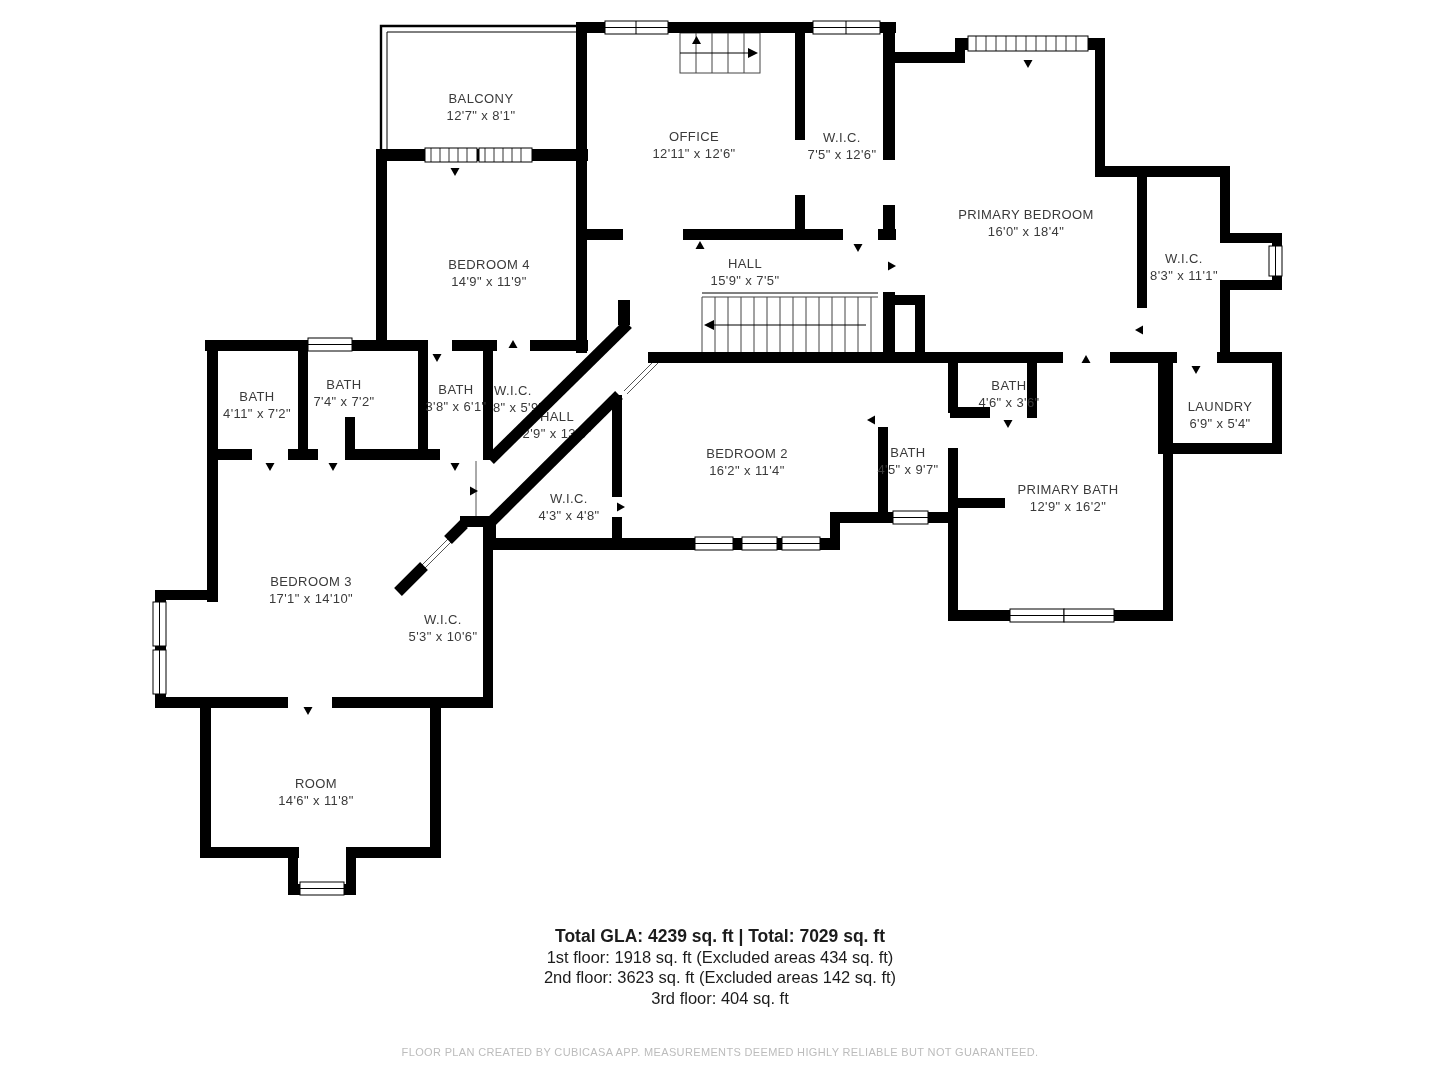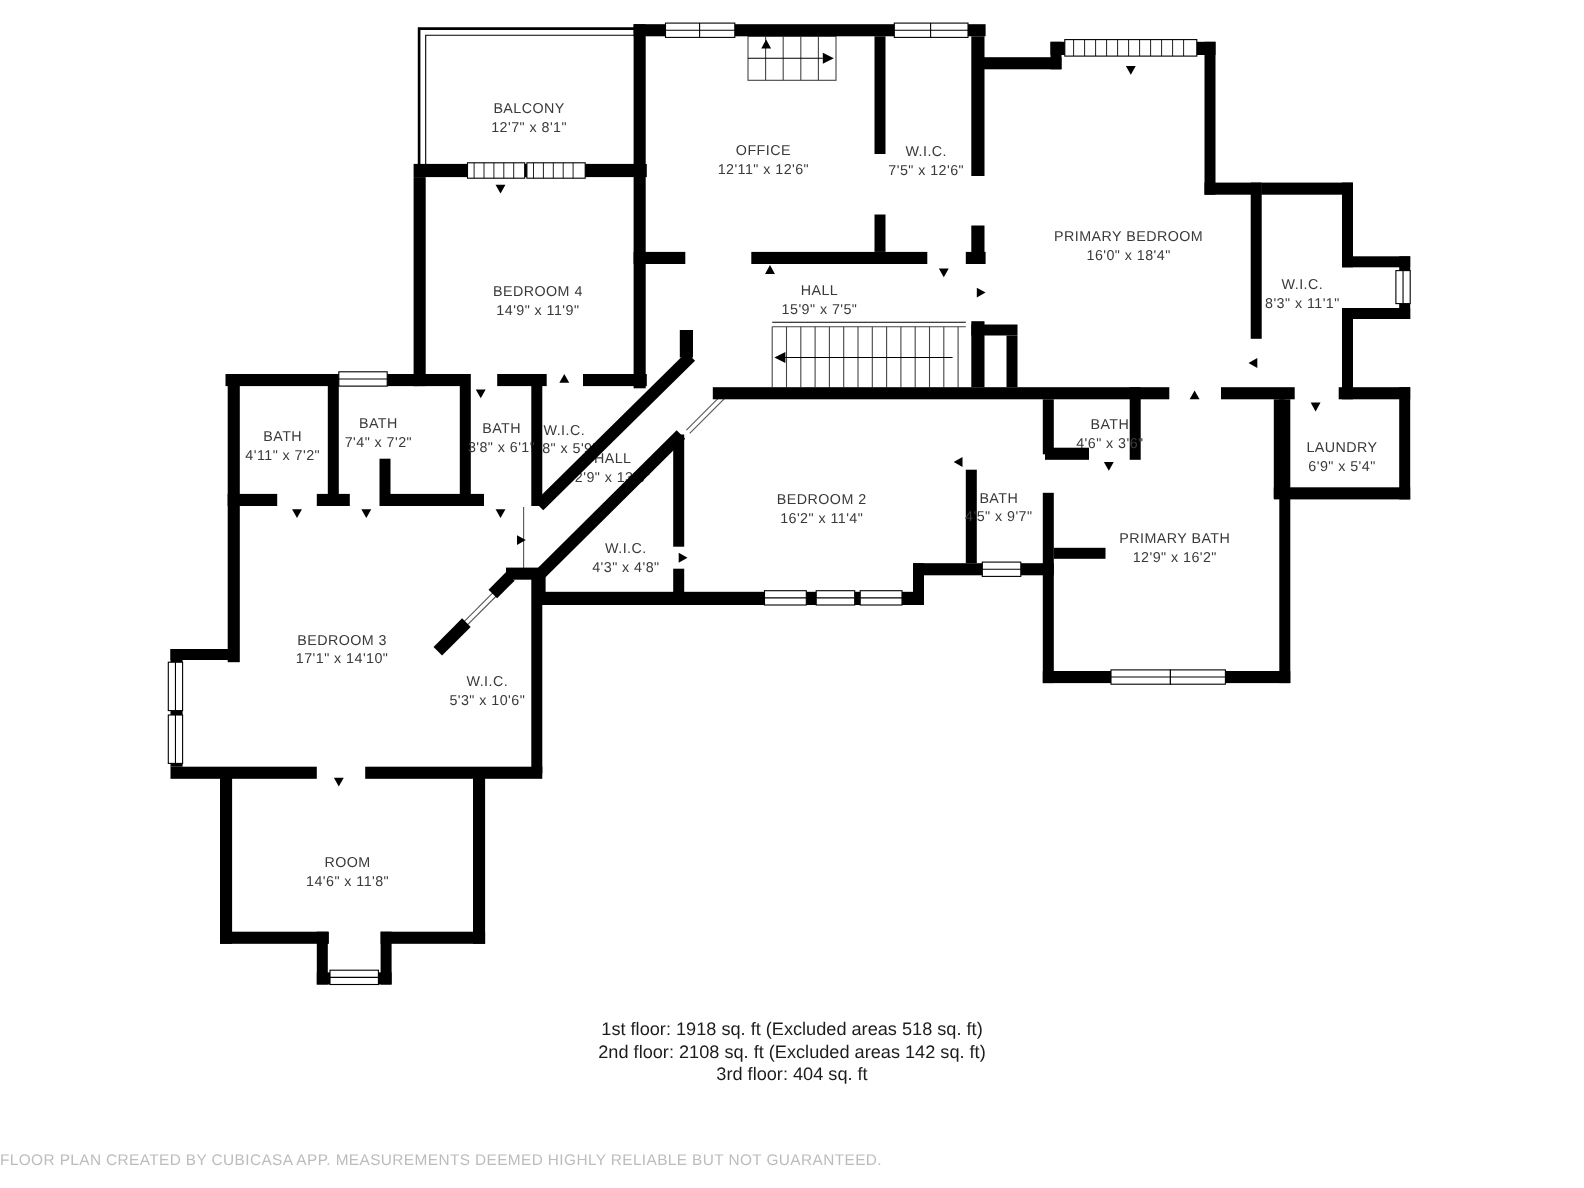--- a/index.html
+++ b/index.html
@@ -3,22 +3,22 @@
 <meta charset="utf-8">
 <style>
   html,body{margin:0;padding:0;background:#ffffff;}
   .canvas{position:relative;width:1440px;height:1080px;background:#ffffff;overflow:hidden;
           font-family:"Liberation Sans",sans-serif;}
   svg{position:absolute;left:0;top:0;}
   .room-name,.room-dims{font-size:13px;fill:#3a3a3a;letter-spacing:.4px;}
   .summary{position:absolute;left:0;right:0;top:926px;text-align:center;color:#1c1c1c;
            font-size:16.5px;line-height:20.6px;}
   .summary .total{font-weight:bold;font-size:17.5px;}
-  .disclaimer{position:absolute;left:0;right:0;top:1046px;text-align:left;
-              font-size:14px;color:#bcbcbc;letter-spacing:.35px;}
+  .disclaimer{position:absolute;left:0;right:0;top:1046px;text-align:center;
+              font-size:11px;color:#bcbcbc;letter-spacing:.35px;}
 </style>
 </head>
 <body>
 
 <div class="canvas">
 <svg width="1440" height="1080" viewBox="0 0 1440 1080">
 
   <g fill="none" stroke="#000">
     <polyline points="381,161 381,26 587,26" stroke-width="2.4"></polyline>
     <polyline points="387,161 387,32 587,32" stroke-width="1"></polyline>
@@ -321,18 +321,19 @@
       <text class="room-dims" x="443" y="641">5'3" x 10'6"</text>
     </g>
     <g>
       <text class="room-name" x="316" y="788">ROOM</text>
       <text class="room-dims" x="316" y="805">14'6" x 11'8"</text>
     </g>
   </g>
 </svg>
 
   <div class="summary">
-    <div>1st floor: 1918 sq. ft (Excluded areas 518 sq. ft)</div>
-    <div>2nd floor: 2108 sq. ft (Excluded areas 142 sq. ft)</div>
+    <div class="total">Total GLA: 4239 sq. ft | Total: 7029 sq. ft</div>
+    <div>1st floor: 1918 sq. ft (Excluded areas 434 sq. ft)</div>
+    <div>2nd floor: 3623 sq. ft (Excluded areas 142 sq. ft)</div>
     <div>3rd floor: 404 sq. ft</div>
   </div>
   <div class="disclaimer">FLOOR PLAN CREATED BY CUBICASA APP. MEASUREMENTS DEEMED HIGHLY RELIABLE BUT NOT GUARANTEED.</div>
 </div>
 
 </body></html>

